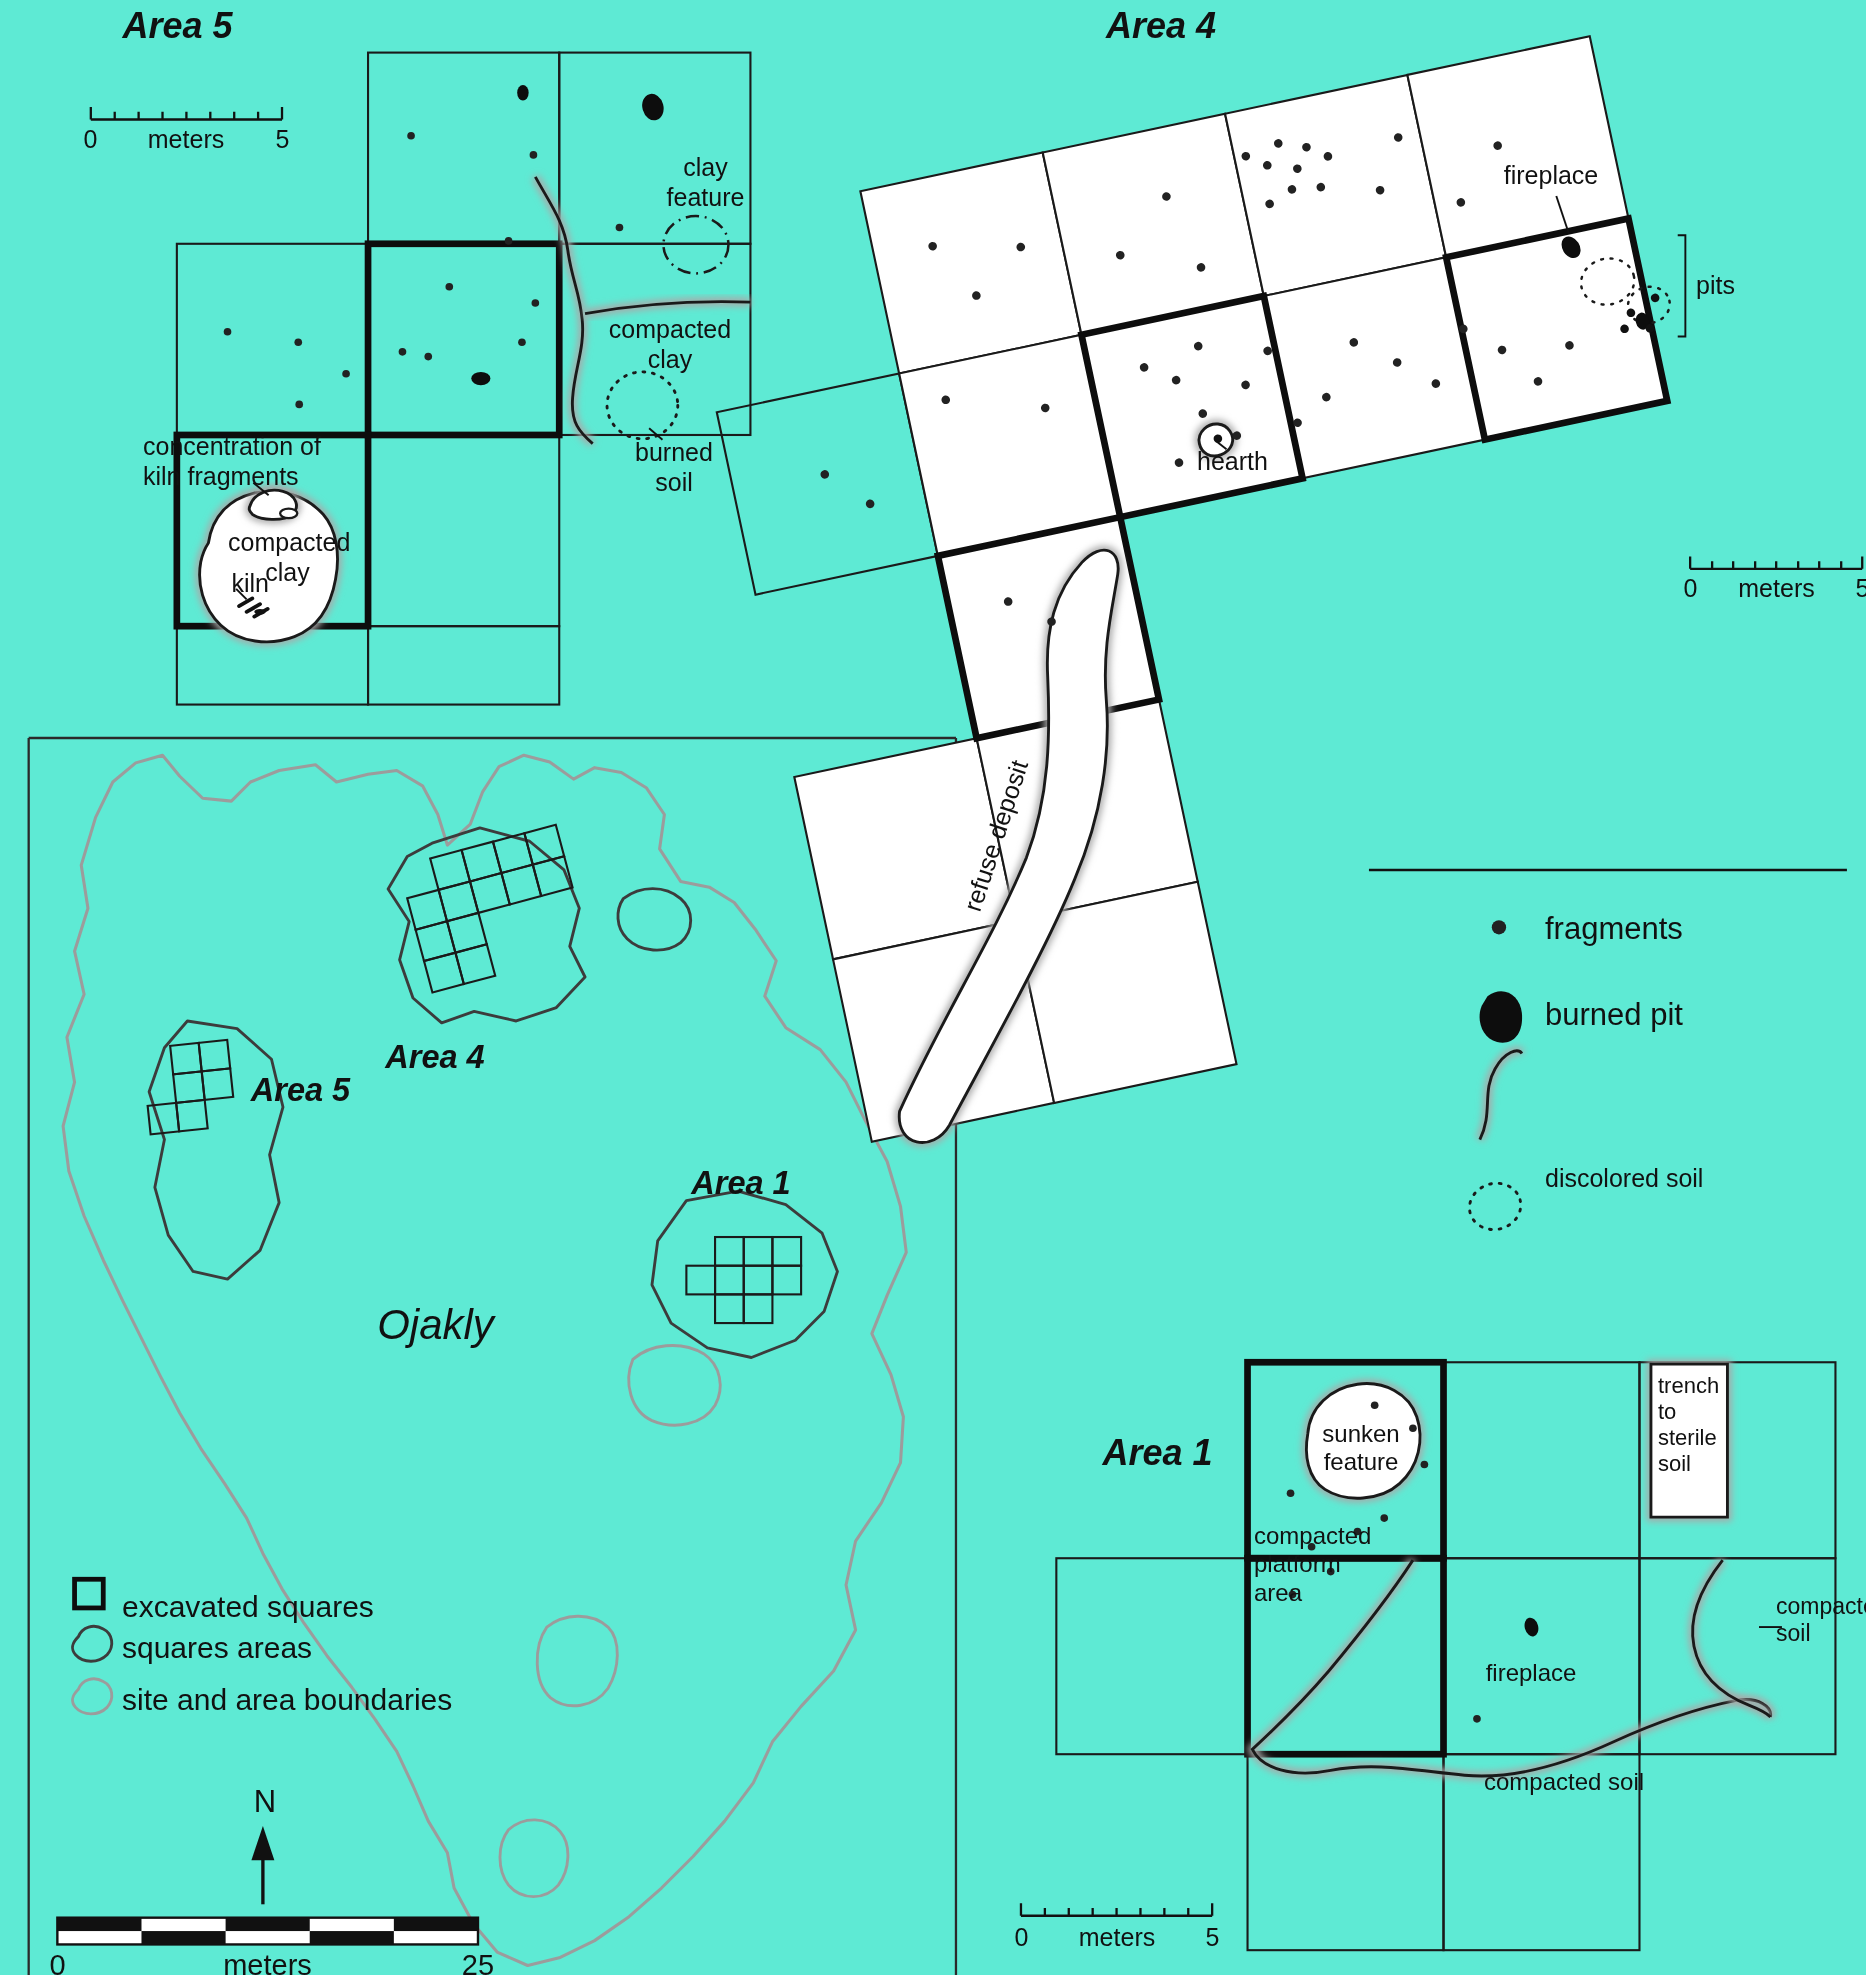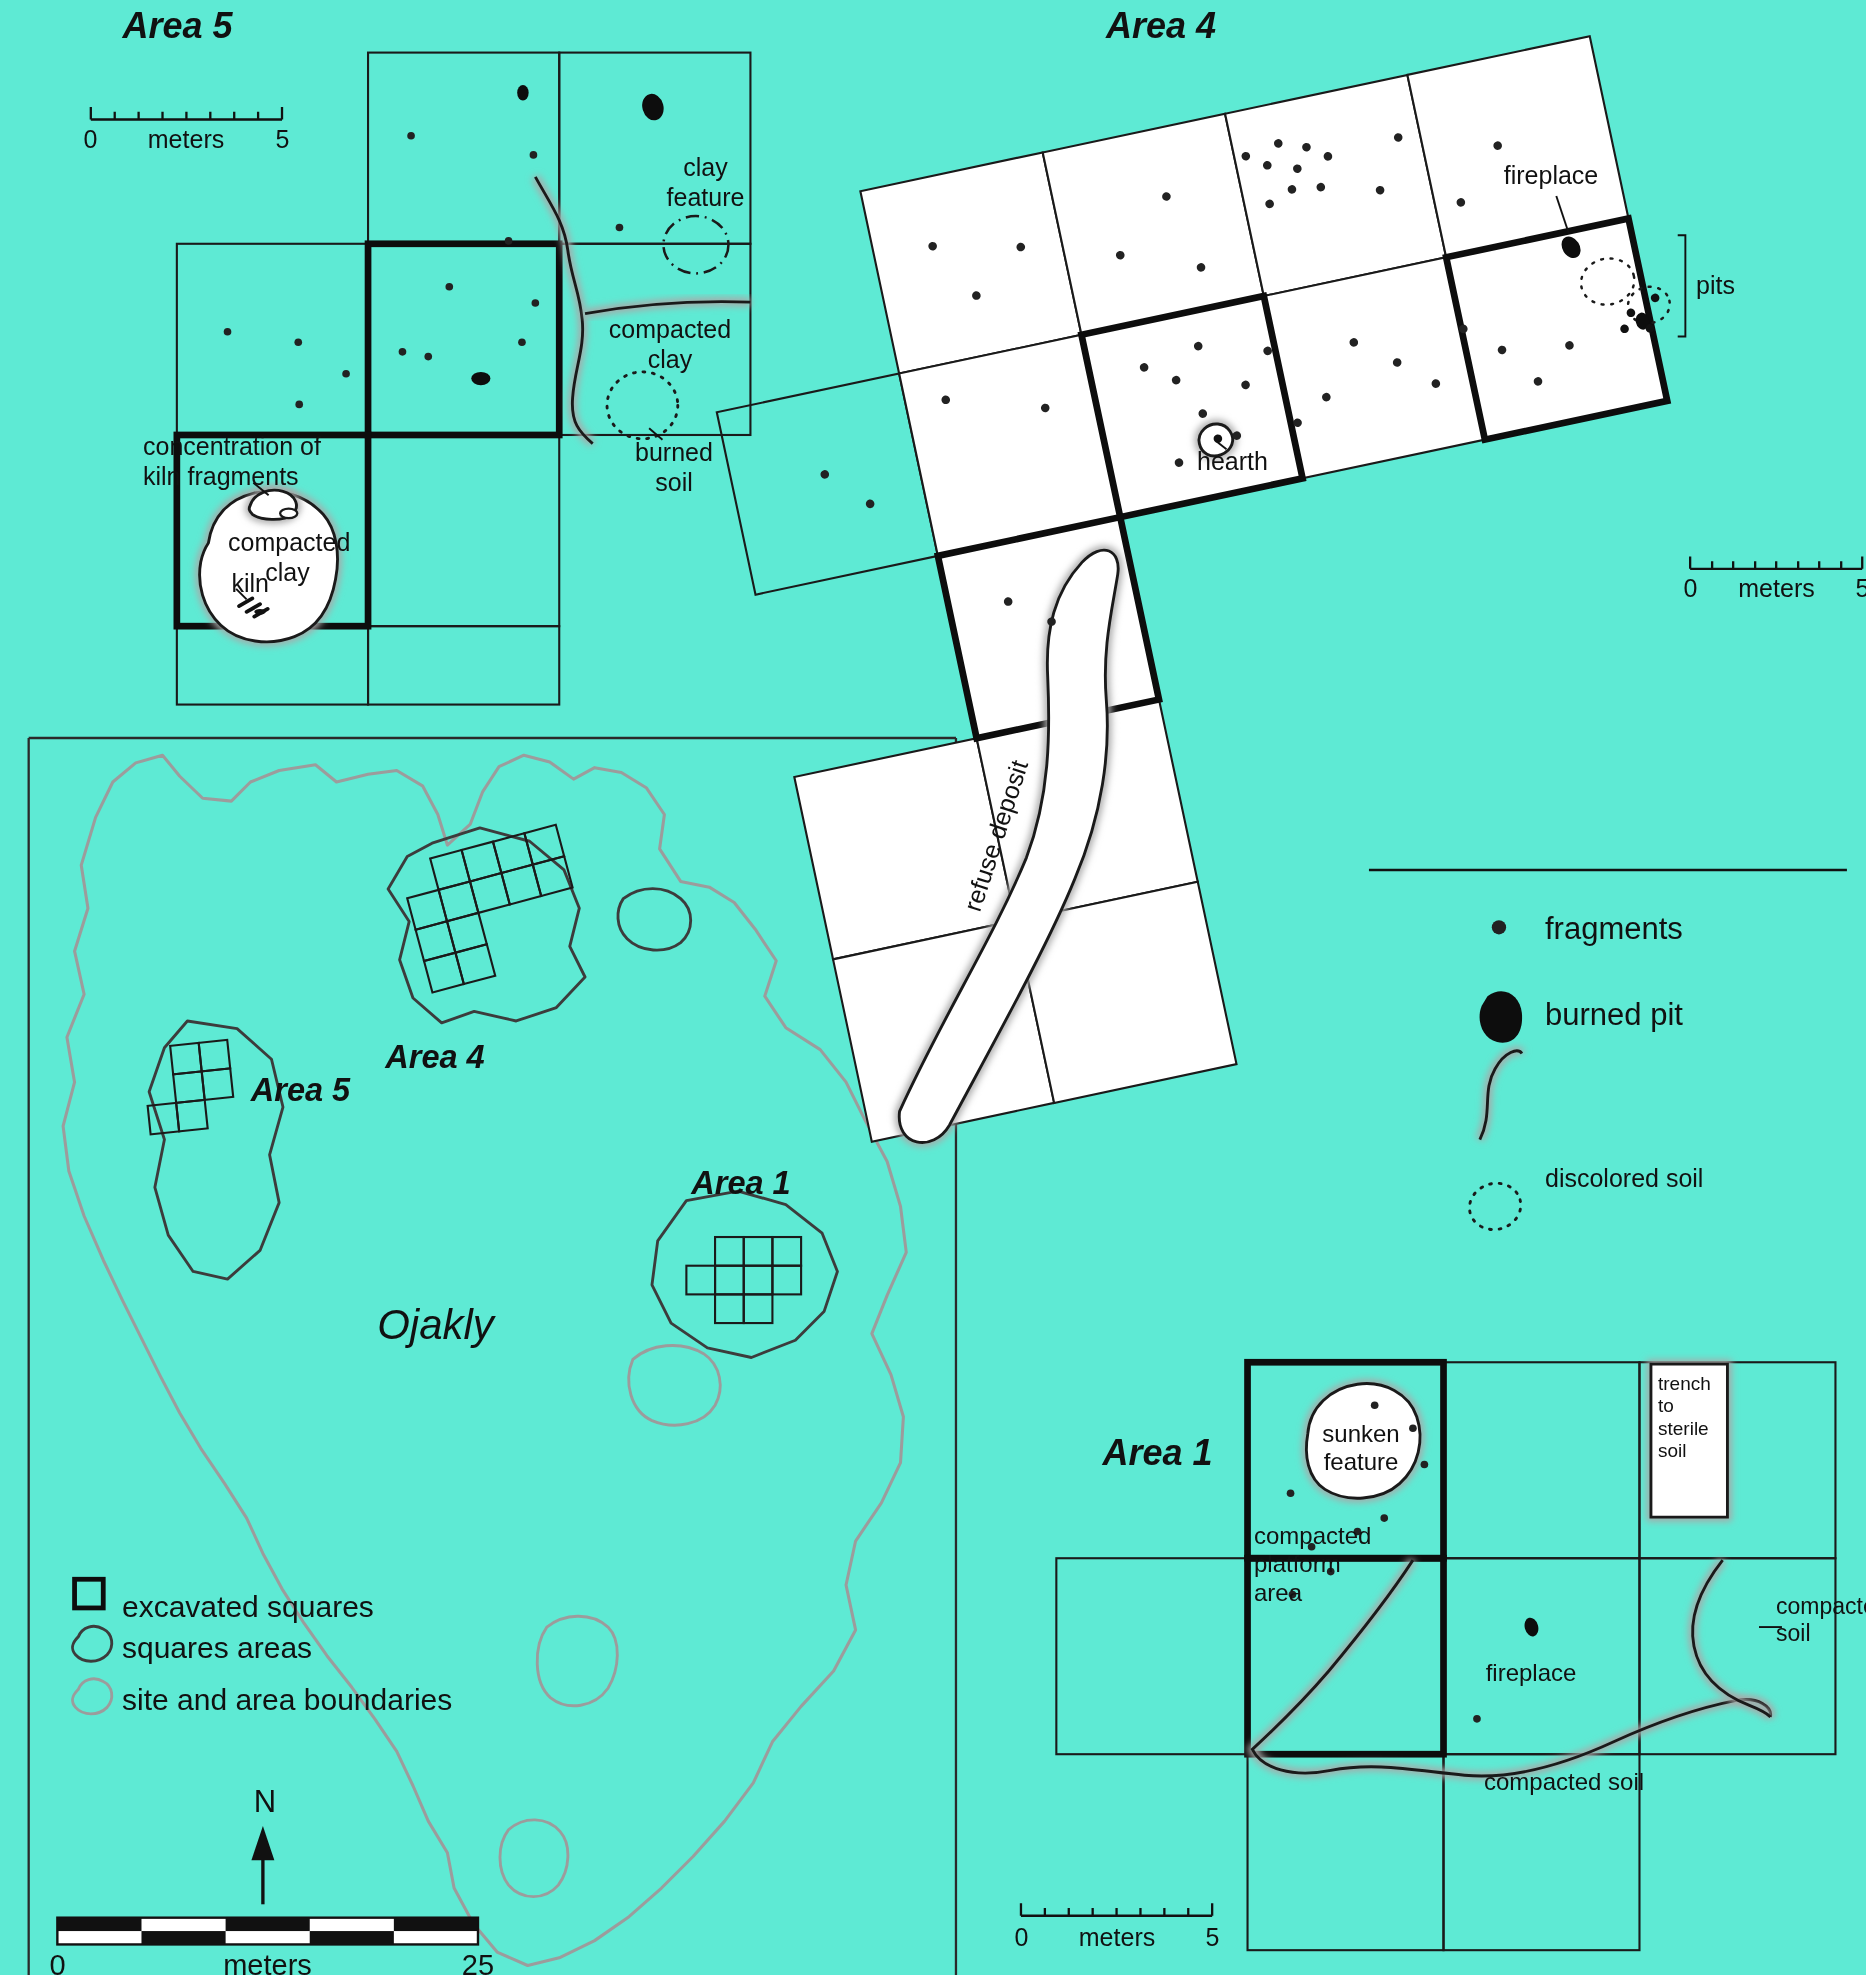--- a/index.html
+++ b/index.html
@@ -397,21 +397,21 @@
 <div class="lbl c" style="left:167px; top:1948px; width:201px; font-size:29px;">meters</div>
 <div class="lbl c" style="left:453px; top:1948px; width:50px; font-size:29px;">25</div>
 
 <div class="lbl" style="left:1545px; top:911px; width:249px; font-size:31px;">fragments</div>
 <div class="lbl" style="left:1545px; top:997px; width:249px; font-size:31px;">burned pit</div>
 <div class="lbl" style="left:1545px; top:1164px; width:268px; font-size:25px;">discolored soil</div>
 
 <div class="lbl c bt" style="left:1069px; top:1432px; width:177px; font-size:36px;">Area 1</div>
 <div class="lbl c" style="left:1306px; top:1420px; width:110px; font-size:24px;">sunken
 feature</div>
-<div class="lbl" style="left:1658px; top:1373px; width:72px; font-size:19px;">trench
+<div class="lbl" style="left:1658px; top:1373px; width:72px; font-size:22px;">trench
 to
 sterile
 soil</div>
 <div class="lbl" style="left:1254px; top:1522px; width:163px; font-size:24px;">compacted
 platform
 area</div>
 <div class="lbl c" style="left:1476px; top:1659px; width:110px; font-size:24px;">fireplace</div>
 <div class="lbl" style="left:1776px; top:1593px; width:96px; font-size:23px;">compacted
 soil</div>
 <div class="lbl" style="left:1484px; top:1768px; width:210px; font-size:24px;">compacted soil</div>

